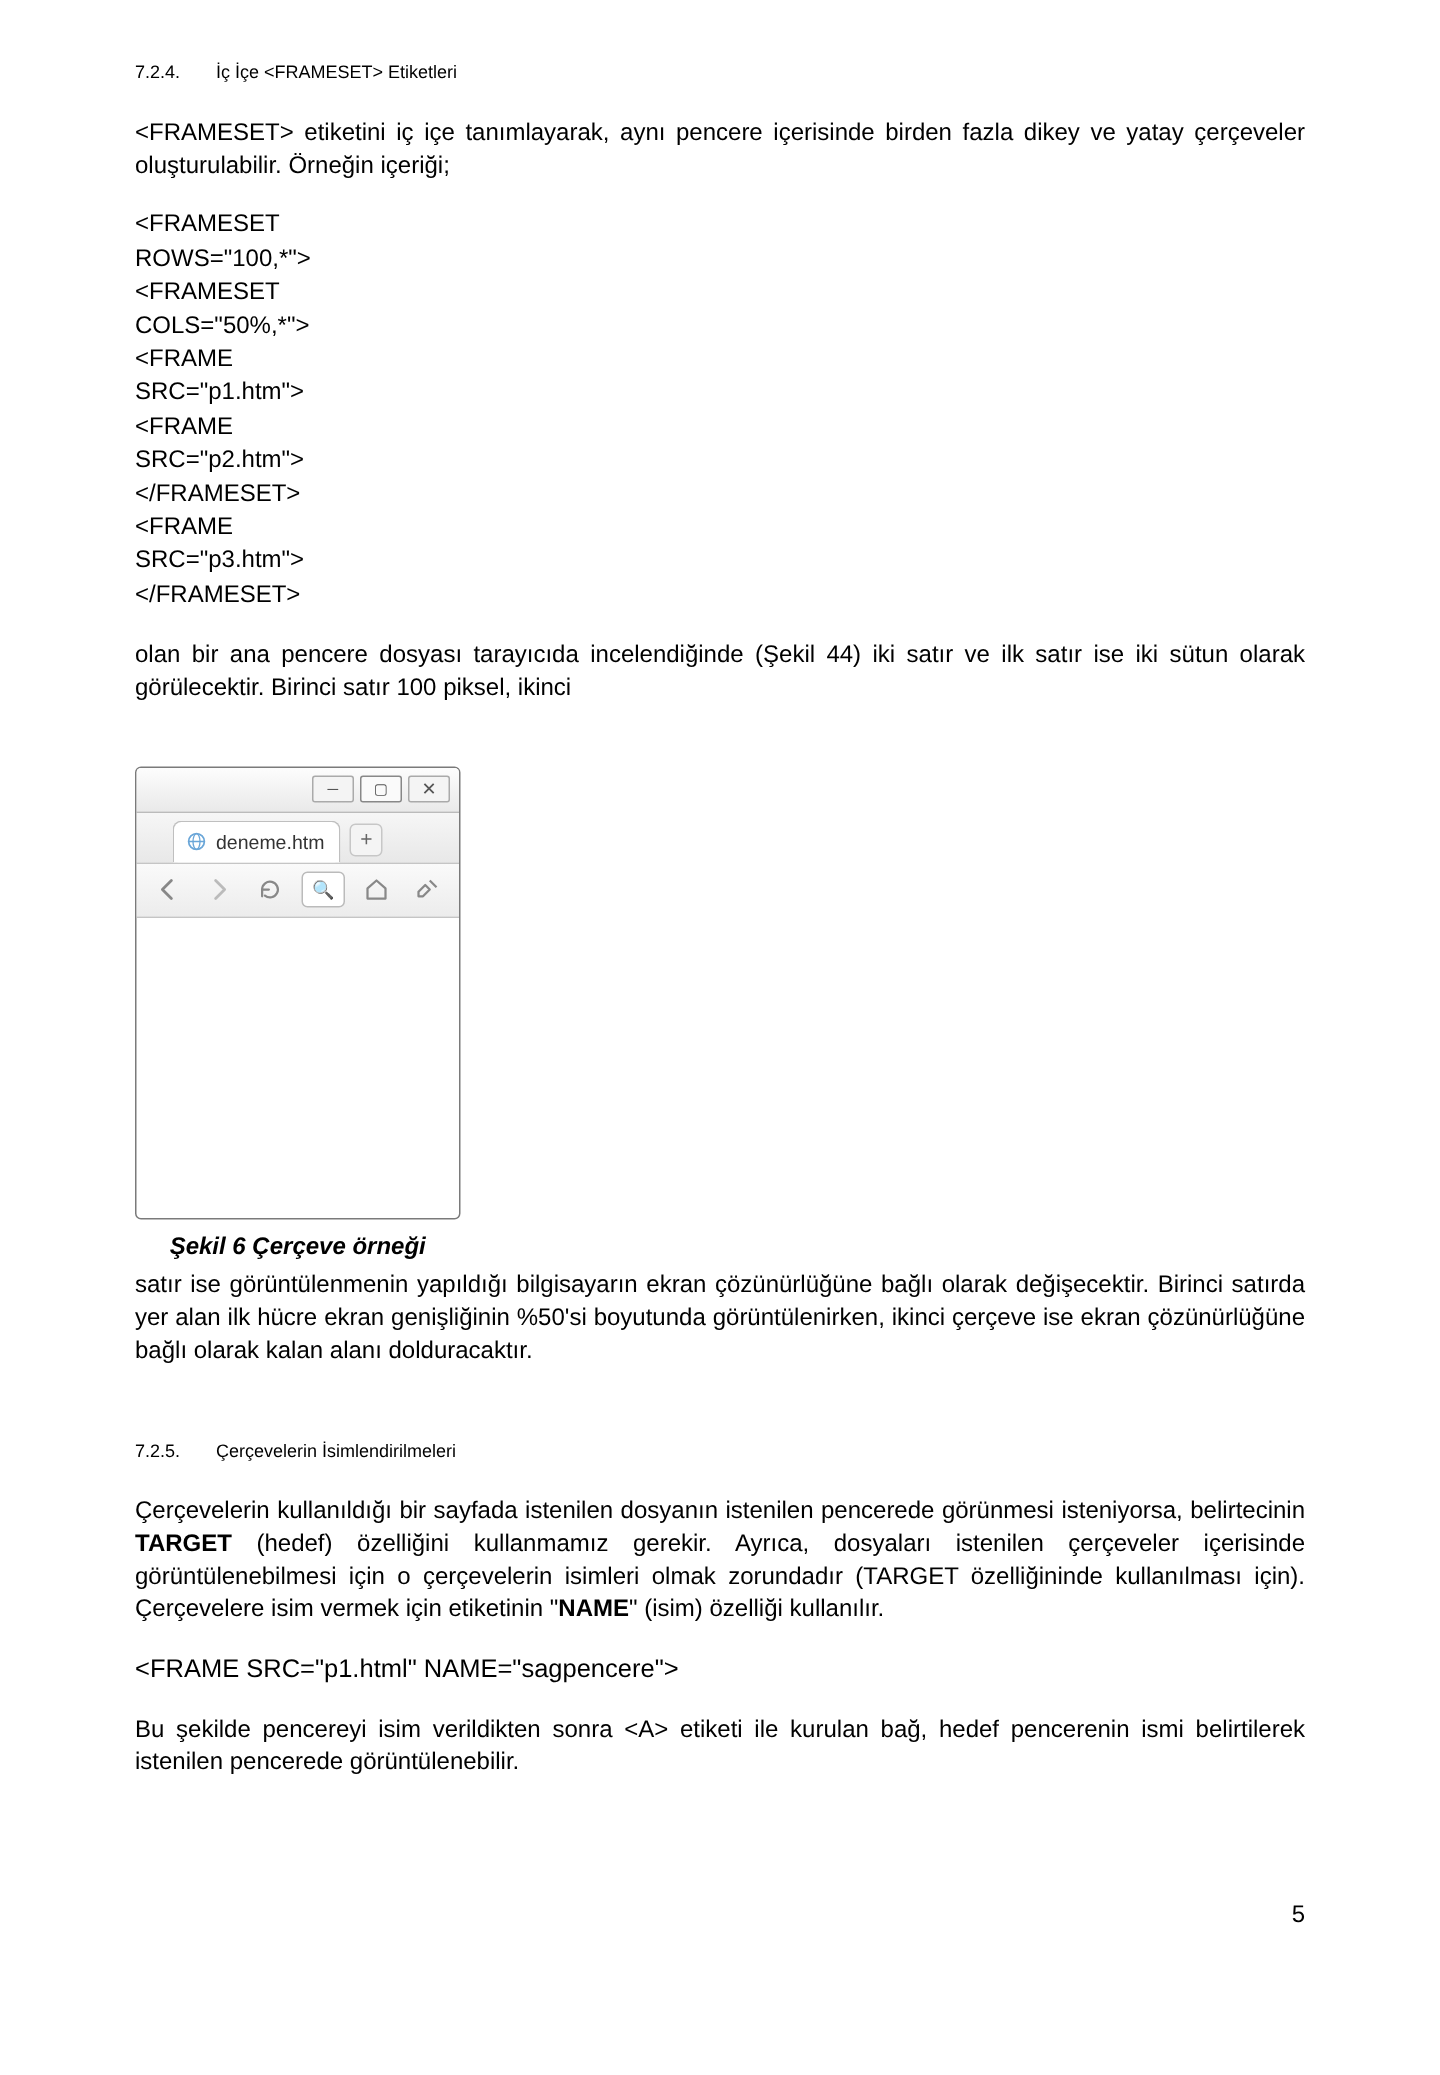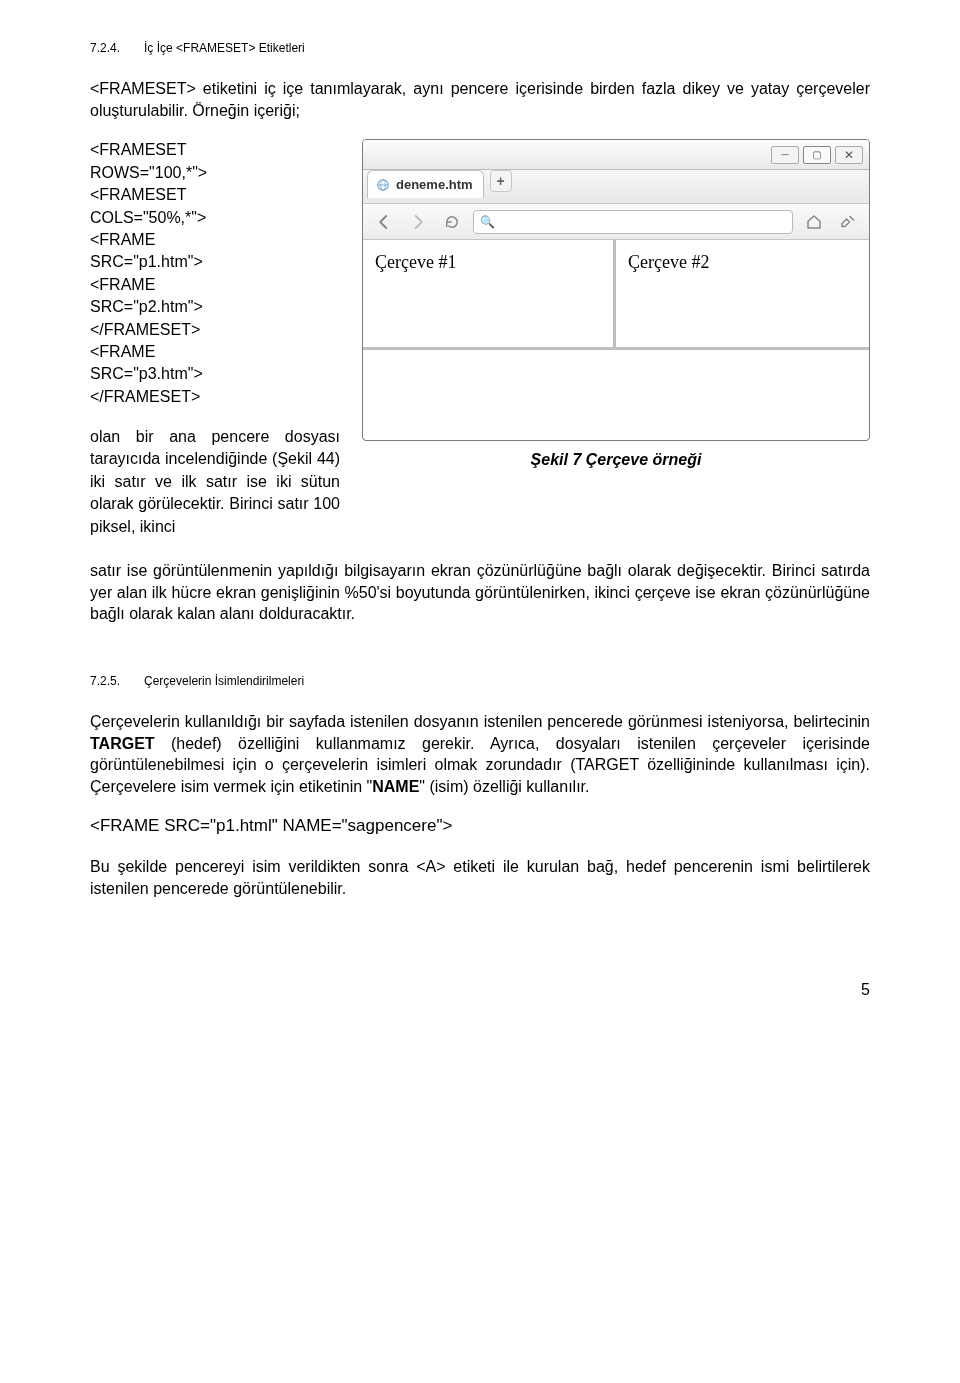--- a/index.html
+++ b/index.html
@@ -25,20 +25,21 @@
     font-size: 16px;
     line-height: 1.4;
     margin-bottom: 18px;
     white-space: pre-line;
   }
   .top-section {
     display: flex;
     gap: 22px;
     align-items: flex-start;
     margin-bottom: 4px;
+    flex-direction: column;
   }
   .top-left { flex: 0 0 250px; }
   .top-right { flex: 1; }
   .browser {
     border: 1px solid #7a7a7a;
     border-radius: 4px;
     background: #fff;
     font-family: "Segoe UI", Arial, sans-serif;
     width: 100%;
     overflow: hidden;
@@ -60,23 +61,22 @@
     background: #f4f4f4;
     display: flex; align-items: center; justify-content: center;
     font-size: 10px; color: #555;
   }
   .winbtn.max { border-color: #888; background: #fafafa; }
   .winbtn.close { font-size: 12px; }
   .tabbar {
     height: 34px;
     background: linear-gradient(#f6f6f6,#e8e8e8);
     border-bottom: 1px solid #c5c5c5;
-    display: flex; padding: 0 4px;
+    display: flex; align-items: flex-end; padding: 0 24px;
     gap: 6px;
-    font-weight: bold;
   }
   .tab {
     height: 28px;
     background: #fff;
     border: 1px solid #bfbfbf;
     border-bottom: none;
     border-radius: 6px 6px 0 0;
     display: flex; align-items: center;
     gap: 6px; padding: 0 10px 0 8px;
     font-size: 13px; color: #333;
@@ -217,27 +217,23 @@
               <path d="M4 11 L12 4 L20 11 L20 20 L4 20 Z" fill="none" stroke="#888" stroke-width="2" stroke-linejoin="round"></path>
             </svg>
         </div>
         <div class="tbtn">
           <svg viewBox="0 0 24 24">
               <path d="M4 18 L4 14 L10 8 L14 12 L8 18 Z M14 4 L20 10" fill="none" stroke="#888" stroke-width="2" stroke-linejoin="round"></path>
             </svg>
         </div>
       </div>
       <div class="frames">
-        <div class="row1">
-          <div class="cell left">Çerçeve #1</div>
-          <div class="cell right">Çerçeve #2</div>
-        </div>
       </div>
     </div>
-    <div class="caption">Şekil 7 Çerçeve örneği</div>
+    <div class="caption">Şekil 6 Çerçeve örneği</div>
   </div>
 </div>
 
 <p class="flow">satır ise görüntülenmenin yapıldığı bilgisayarın ekran çözünürlüğüne bağlı olarak değişecektir. Birinci satırda yer alan ilk hücre ekran genişliğinin %50'si boyutunda görüntülenirken, ikinci çerçeve ise ekran çözünürlüğüne bağlı olarak kalan alanı dolduracaktır.</p>
 
 <div class="section-gap"></div>
 
 <h2>
   <span class="num">7.2.5.</span><span>Çerçevelerin İsimlendirilmeleri</span>
 </h2>

